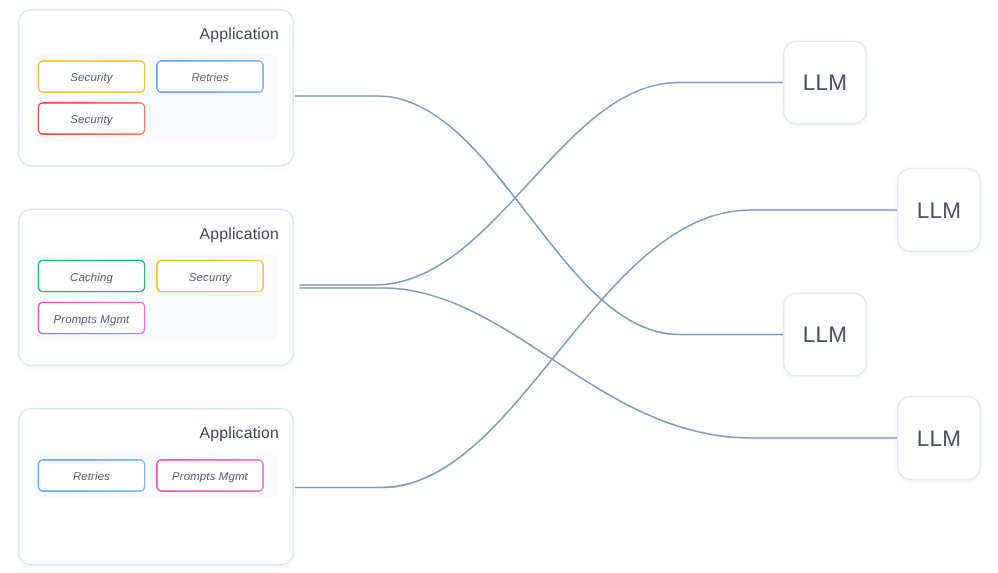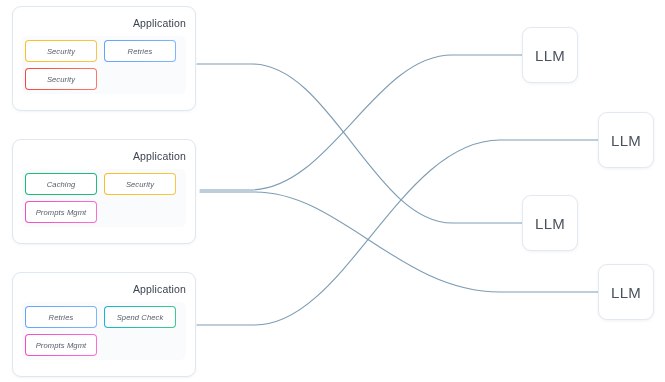--- a/index.html
+++ b/index.html
@@ -142,21 +142,20 @@
       <div class="tag c-green">Caching</div>
       <div class="tag c-amber">Security</div>
       <div class="tag c-magenta">Prompts Mgmt</div>
     </div>
   </div>
 
   <div class="app-card" style="left:12px; top:272px; width:184px; height:105px;">
     <div class="app-title">Application</div>
     <div class="tag-panel">
       <div class="tag c-blue">Retries</div>
-      <div class="tag c-teal">Spend Check</div>
       <div class="tag c-magenta">Prompts Mgmt</div>
 
     </div>
   </div>
 
   <div class="llm-node" style="left:522px; top:27px;">LLM</div>
 
   <div class="llm-node" style="left:598px; top:112px;">LLM</div>
 
   <div class="llm-node" style="left:522px; top:195px;">LLM</div>

